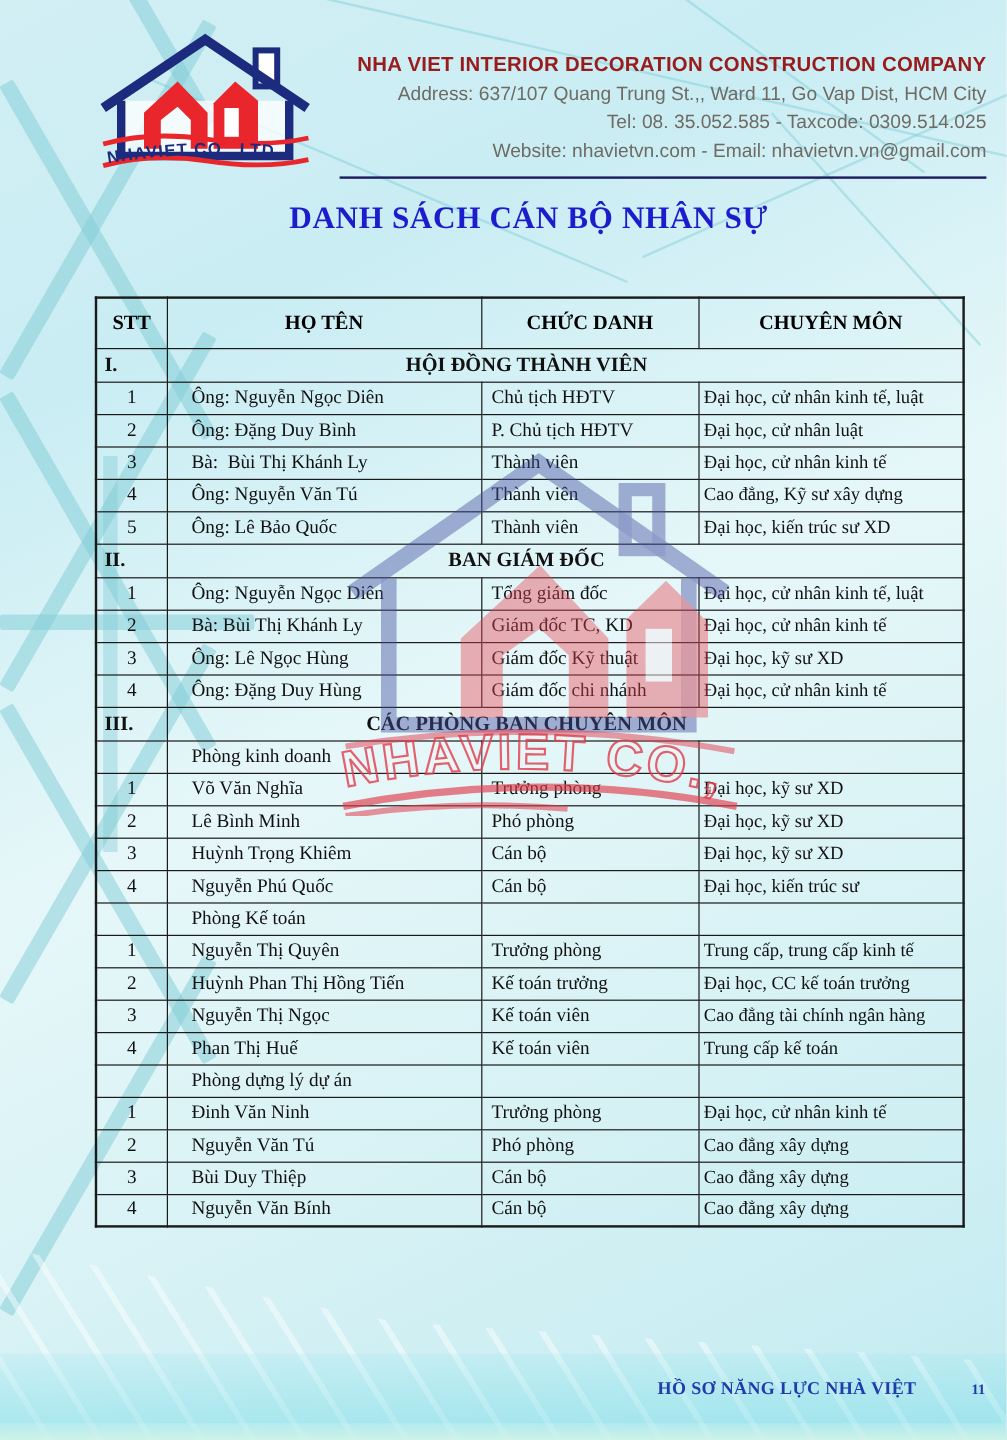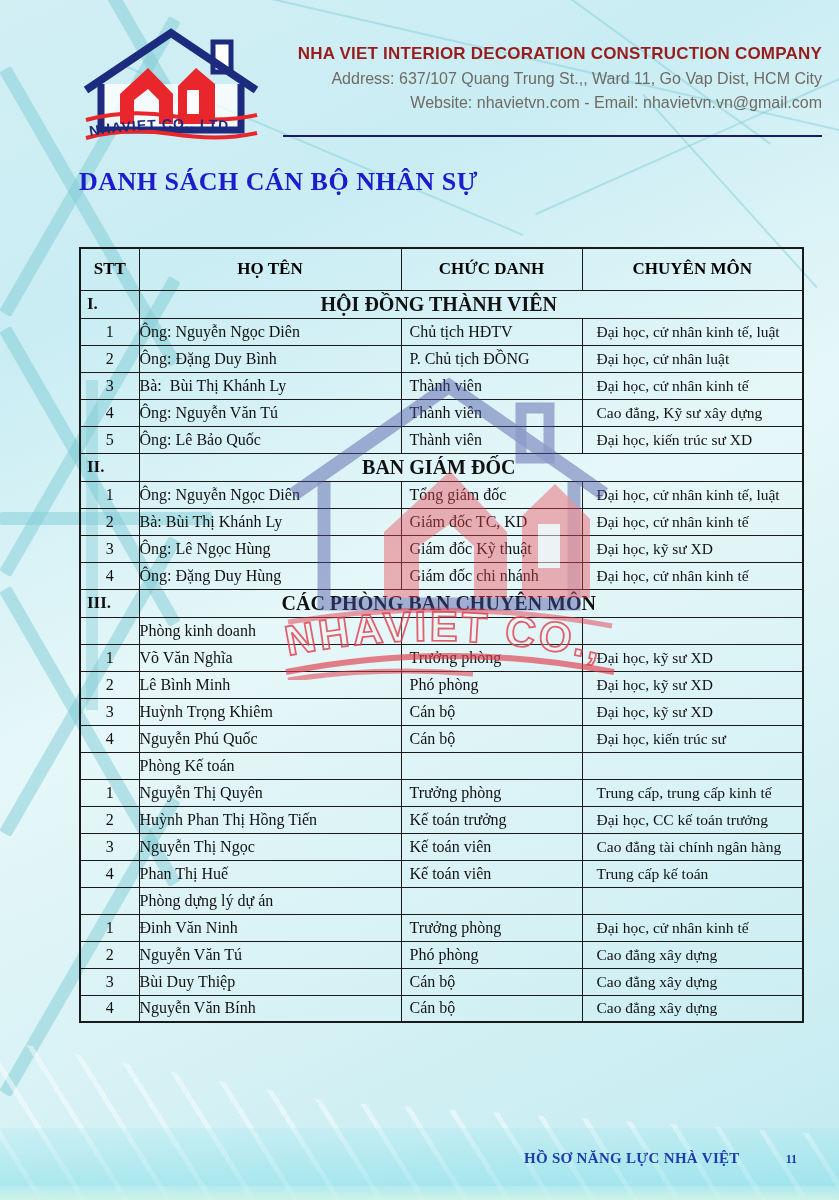--- a/index.html
+++ b/index.html
@@ -16,46 +16,46 @@
     background:linear-gradient(180deg,rgba(130,225,235,.15),rgba(116,219,231,.5));}
   .bottom-streaks{position:absolute; left:-60px; top:990px; width:980px; height:215px; opacity:.55;
     background:repeating-linear-gradient(58deg,rgba(255,255,255,0) 0 14px,rgba(255,255,255,.8) 14px 19px,rgba(255,255,255,0) 19px 36px);
     clip-path:polygon(0 18%,40% 52%,100% 70%,100% 100%,0 100%);}
   .bottom-edge{position:absolute; left:0; top:1186px; width:839px; height:14px;
     background:linear-gradient(180deg,rgba(255,255,255,.15),rgba(214,245,229,.85));}
   
   .logo{position:absolute; left:74px; top:24px; z-index:2;}
   .company{position:absolute; left:283px; top:44px; width:539px; z-index:2;
     text-align:right; font-family:"Liberation Sans", sans-serif;
-    border-bottom:2px solid #1c1c5e; padding-bottom:20px;}
+    border-bottom:2px solid #1c1c5e; padding-bottom:8px;}
   .company .name{font-size:17px; font-weight:bold; color:#991c1c; letter-spacing:.2px; margin-bottom:3px;}
   .company .line{font-size:16px; color:#6f6b64; line-height:1.5;}
   
   .doc-title{position:absolute; left:79px; top:167px; width:723px; z-index:2;
-    text-align:left; font-size:26px; font-weight:bold; color:#1c1ccd; letter-spacing:.5px;}
+    text-align:center; font-size:26px; font-weight:bold; color:#1c1ccd; letter-spacing:.5px;}
   
   .tbl-wrap{position:absolute; left:79px; top:247px; width:635px; z-index:2;}
   table{border-collapse:collapse; table-layout:fixed; width:723px; border:2px solid #1a1a1a;}
   th,td{border:1px solid #1a1a1a; overflow:hidden; white-space:nowrap;}
   thead tr{height:42px;}
   tbody tr{height:27px;}
   tbody tr.sec{height:28px;}
   th{font-size:17px; font-weight:bold; text-align:center;}
   td{font-size:16px; color:#111;}
   .c-no{text-align:center;}
-  .c-name{padding-left:0;}
+  .c-name{padding-left:20px;}
   .c-role{padding-left:8px;}
-  .c-qual{padding-left:14px; font-size:15.5px;}
+  .c-qual{padding-left:4px; font-size:15.5px;}
   .sec .c-no{font-weight:bold; font-size:17px; padding-left:6px; text-align:left;}
-  .sec .sec-title{font-weight:bold; font-size:20px; text-align:center; padding-right:65px;}
+  .sec .sec-title{font-weight:bold; font-size:17px; text-align:center; padding-right:65px;}
   .grp .c-name{font-weight:normal;}
   
   .watermark{position:absolute; left:278px; top:374px; z-index:3; pointer-events:none;}
   
-  .footer{position:absolute; top:1150px; right:42px; z-index:4; display:flex; align-items:baseline; gap:46px;
+  .footer{position:absolute; top:1150px; right:18px; z-index:4; display:flex; align-items:baseline; gap:46px;
     color:#1e3caa; font-weight:bold;}
   .footer .doc-label{font-size:15px; letter-spacing:.3px;}
   .footer .page-num{font-size:12px;}
 </style>
 </head>
 <body>
 
 <div class="page">
 
   <div>
@@ -94,20 +94,21 @@
         </defs>
       <text font-family="Liberation Sans, sans-serif" font-size="14" font-weight="bold" letter-spacing="1" fill="#1c2b7d">
         <textPath href="#bannerArc">NHAVIET CO., LTD</textPath>
       </text>
     </svg>
   </div>
 
   <div class="company">
     <div class="name">NHA VIET INTERIOR DECORATION CONSTRUCTION COMPANY</div>
     <div class="line">Address: 637/107 Quang Trung St.,, Ward 11, Go Vap Dist, HCM City</div>
+    <div class="line">Tel: 08. 35.052.585  -  Taxcode: 0309.514.025</div>
     <div class="line">Website: nhavietvn.com - Email: nhavietvn.vn@gmail.com</div>
   </div>
 
   <div class="doc-title">DANH SÁCH CÁN BỘ NHÂN SỰ</div>
 
   <div class="tbl-wrap">
     <table>
       <colgroup>
           <col style="width:59px">
           <col style="width:262px">
@@ -129,21 +130,21 @@
           </tr>
           <tr>
             <td class="c-no">1</td>
             <td class="c-name">Ông: Nguyễn Ngọc Diên</td>
             <td class="c-role">Chủ tịch HĐTV</td>
             <td class="c-qual">Đại học, cử nhân kinh tế, luật</td>
           </tr>
           <tr>
             <td class="c-no">2</td>
             <td class="c-name">Ông: Đặng Duy Bình</td>
-            <td class="c-role">P. Chủ tịch ĐỒNG</td>
+            <td class="c-role">P. Chủ tịch HĐTV</td>
             <td class="c-qual">Đại học, cử nhân luật</td>
           </tr>
           <tr>
             <td class="c-no">3</td>
             <td class="c-name">Bà: &nbsp;Bùi Thị Khánh Ly</td>
             <td class="c-role">Thành viên</td>
             <td class="c-qual">Đại học, cử nhân kinh tế</td>
           </tr>
           <tr>
             <td class="c-no">4</td>

